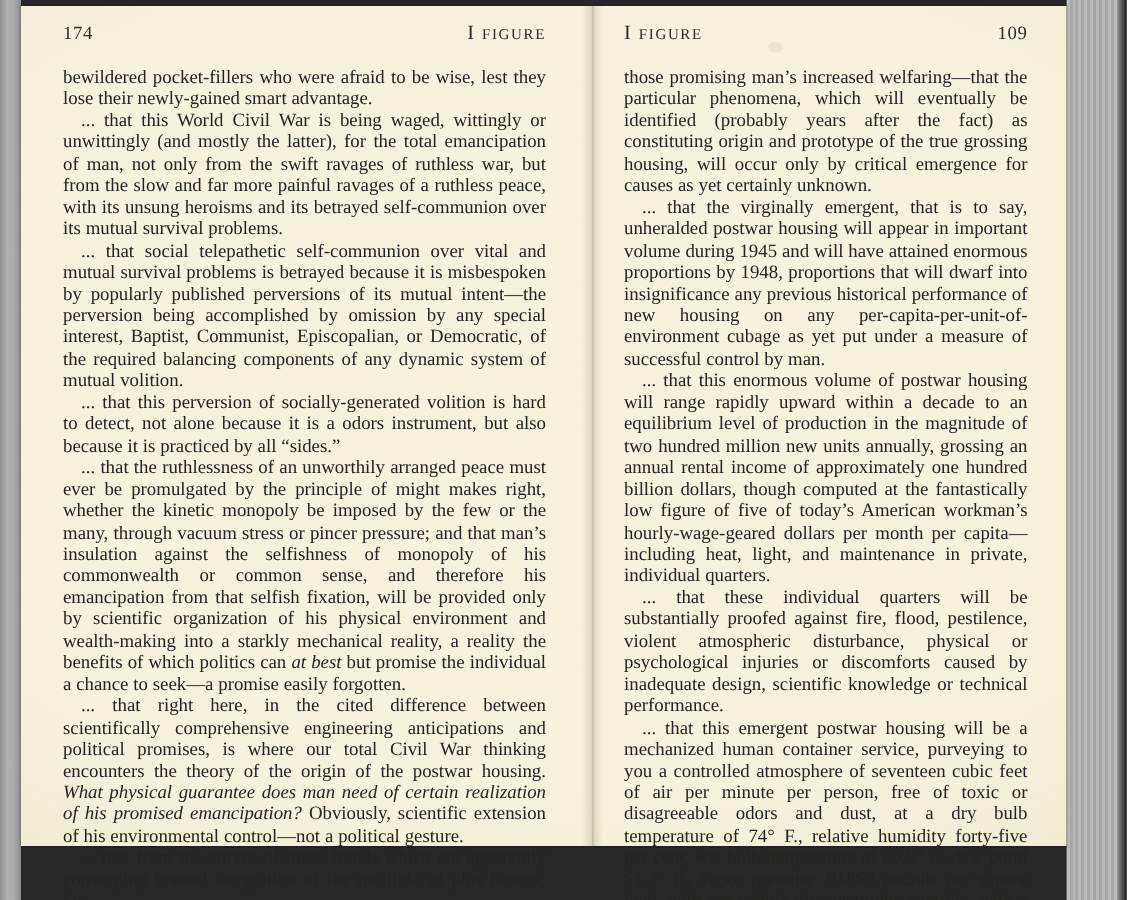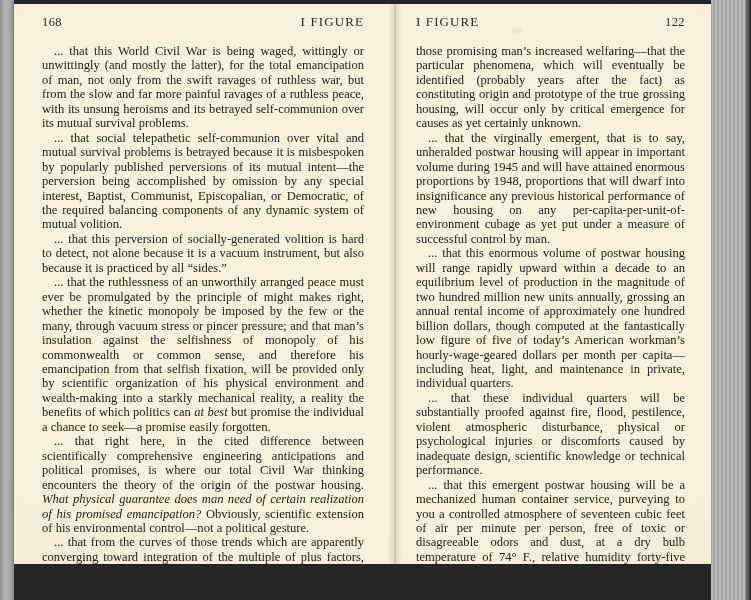--- a/index.html
+++ b/index.html
@@ -99,21 +99,21 @@
   .runhead .folio {
     font-size: 12.5px;
     letter-spacing: .4px;
     font-family: "Liberation Serif", serif;
   }
   .runhead .title {
     font-size: 12.5px;
     letter-spacing: 1.1px;
   }
   .runhead .title .cap { font-size: 13.5px; }
-  .runhead .title .sc  { font-size: 13px; }
+  .runhead .title .sc  { font-size: 10px; }
 
   .page.left  .runhead .folio { margin-right: auto; }
   .page.right .runhead .title { margin-right: auto; }
 
   .body {
     font-size: 12.55px;
     line-height: 14.45px;
     text-align: justify;
     text-justify: inter-word;
     color: #23231f;
@@ -137,38 +137,39 @@
 
 <div id="scan">
   <div class="bed"></div>
   <div class="shoulder left"></div>
   <div class="shoulder right"></div>
 
   <div class="spread">
 
     <div class="page left">
       <div class="runhead">
-        <span class="folio">168</span>
+        <span class="folio">174</span>
         <span class="title"><span class="cap">I</span>&nbsp;<span class="sc">FIGURE</span></span>
       </div>
 
       <div class="body">
+        <p>bewildered pocket-fillers who were afraid to be wise, lest they lose their newly-gained smart advantage.</p>
         <p class="ind">... that this World Civil War is being waged, wittingly or unwittingly (and mostly the latter), for the total emancipation of man, not only from the swift ravages of ruthless war, but from the slow and far more painful ravages of a ruthless peace, with its unsung heroisms and its betrayed self-communion over its mutual survival problems.</p>
         <p class="ind">... that social telepathetic self-communion over vital and mutual survival problems is betrayed because it is misbespoken by popularly published perversions of its mutual intent—the perversion being accomplished by omission by any special interest, Baptist, Communist, Episcopalian, or Democratic, of the required balancing components of any dynamic system of mutual volition.</p>
-        <p class="ind">... that this perversion of socially-generated volition is hard to detect, not alone because it is a vacuum instrument, but also because it is practiced by all “sides.”</p>
+        <p class="ind">... that this perversion of socially-generated volition is hard to detect, not alone because it is a odors instrument, but also because it is practiced by all “sides.”</p>
         <p class="ind"><span>... that the ruthlessness of an unworthily arranged peace must ever be promulgated by the principle of might makes right, whether the kinetic monopoly be imposed by the few or the many, through vacuum stress or pincer pressure; and that man’s insulation against the selfishness of monopoly of his commonwealth or common sense, and therefore his emancipation from that selfish fixation, will be provided only by scientific organization of his physical environment and wealth-making into a starkly mechanical reality, a reality the benefits of which politics can </span><i>at best</i><span> but promise the individual a chance to seek—a promise easily forgotten.</span></p>
         <p class="ind"><span>... that right here, in the cited difference between scientifically comprehensive engineering anticipations and political promises, is where our total Civil War thinking encounters the theory of the origin of the postwar housing. </span><i>What physical guarantee does man need of certain realization of his promised emancipation?</i><span> Obviously, scientific extension of his environmental control—not a political gesture.</span></p>
         <p class="ind">... that from the curves of those trends which are apparently converging toward integration of the multiple of plus factors, i.e.,</p>
       </div>
     </div>
 
     <div class="page right">
       <div class="runhead">
         <span class="title"><span class="cap">I</span>&nbsp;<span class="sc">FIGURE</span></span>
-        <span class="folio">122</span>
+        <span class="folio">109</span>
       </div>
 
       <div class="body">
         <p>those promising man’s increased welfaring—that the particular phenomena, which will eventually be identified (probably years after the fact) as constituting origin and prototype of the true grossing housing, will occur only by critical emergence for causes as yet certainly unknown.</p>
         <p class="ind">... that the virginally emergent, that is to say, unheralded postwar housing will appear in important volume during 1945 and will have attained enormous proportions by 1948, proportions that will dwarf into insignificance any previous historical performance of new housing on any per-capita-per-unit-of-environment cubage as yet put under a measure of successful control by man.</p>
         <p class="ind">... that this enormous volume of postwar housing will range rapidly upward within a decade to an equilibrium level of production in the magnitude of two hundred million new units annually, grossing an annual rental income of approximately one hundred billion dollars, though computed at the fantastically low figure of five of today’s American workman’s hourly-wage-geared dollars per month per capita—including heat, light, and maintenance in private, individual quarters.</p>
         <p class="ind">... that these individual quarters will be substantially proofed against fire, flood, pestilence, violent atmospheric disturbance, physical or psychological injuries or discomforts caused by inadequate design, scientific knowledge or technical performance.</p>
         <p class="ind">... that this emergent postwar housing will be a mechanized human container service, purveying to you a controlled atmosphere of seventeen cubic feet of air per minute per person, free of toxic or disagreeable odors and dust, at a dry bulb temperature of 74° F., relative humidity forty-five per cent, wet bulb temperature of 60.5° F., dew point 51.3° F., vapor pressure .01869 pounds per square inch, with reasonable plus or minus controls, with a noise level below the audible threshold, and with every essential refreshing and resting and sensing (illumination, etc.) device necessary to your happy well being ready to hand.</p>
 
       </div>

